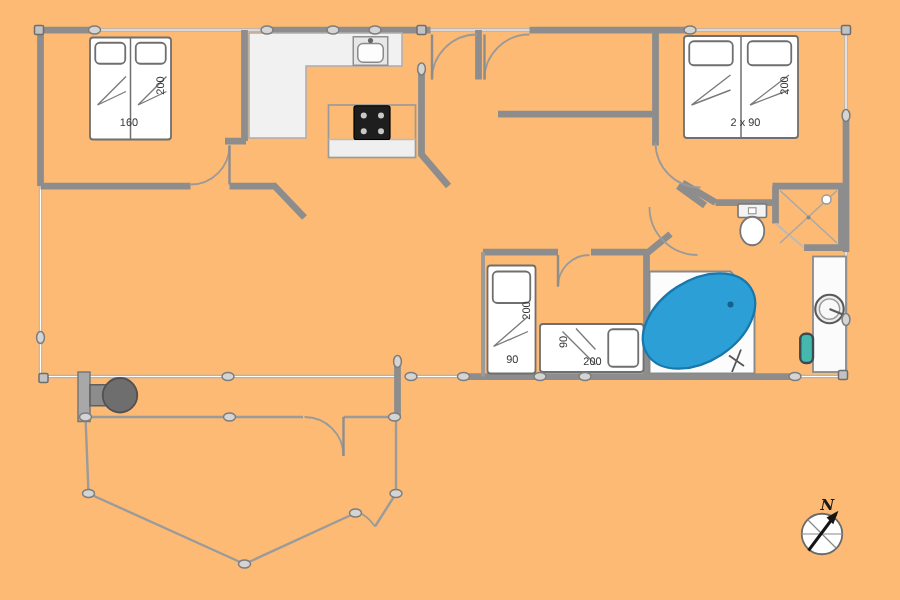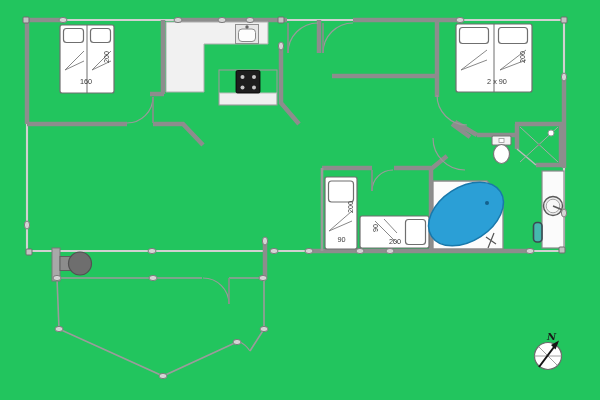--- a/index.html
+++ b/index.html
@@ -1,16 +1,16 @@
 <!DOCTYPE html>
 <html style="--wall: #8d8d8d; --bathtub-blue: #2b9fd6; --counter-gray: #f1f1f1; --stove-dark: #6e6e6e; --utility-teal: #45b8ae;"><head>
 <meta charset="utf-8">
 <style>
   html,body{margin:0;padding:0;background:#fff;}
-  .stage{position:relative;width:600px;height:400px;background:#22c55e;overflow:hidden;
+  .stage{position:relative;width:600px;height:400px;background:#fdba74;overflow:hidden;
          font-family:"Liberation Sans",sans-serif;}
   svg{display:block;}
   .wall{stroke:var(--wall,#8d8d8d);stroke-width:4.5;fill:none;stroke-linecap:butt;}
   .wallthin{stroke:#b3b3b3;stroke-width:2.2;fill:none;}
   .wallcore{stroke:#ffffff;stroke-width:0.8;fill:none;}
   .terr{stroke:#9b9b9b;stroke-width:1.6;fill:none;}
   .arc{stroke:#9a9a9a;stroke-width:1.2;fill:none;}
   .leaf{stroke:#8d8d8d;stroke-width:1.6;fill:none;}
   .furn{fill:#ffffff;stroke:#6f6f6f;stroke-width:1.2;}
   .fold{stroke:#7a7a7a;stroke-width:0.9;fill:none;}

